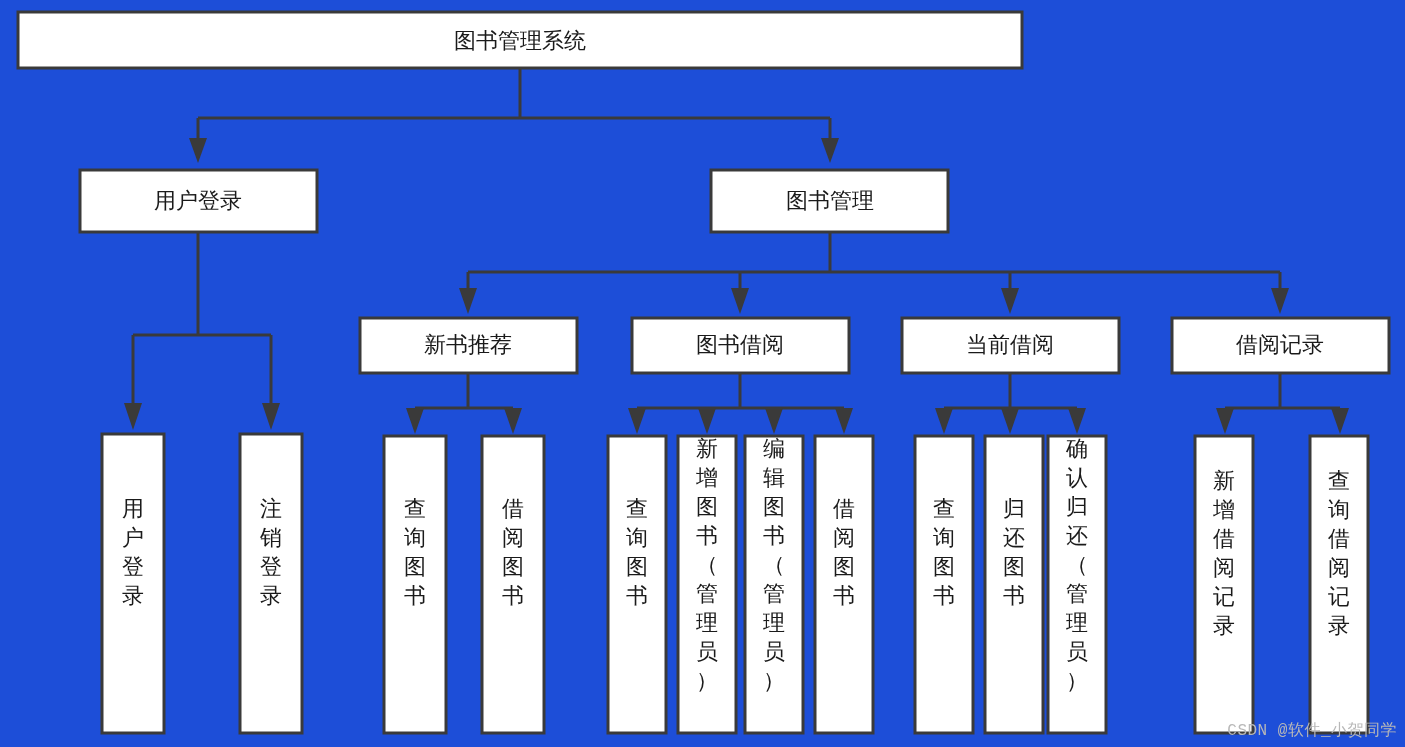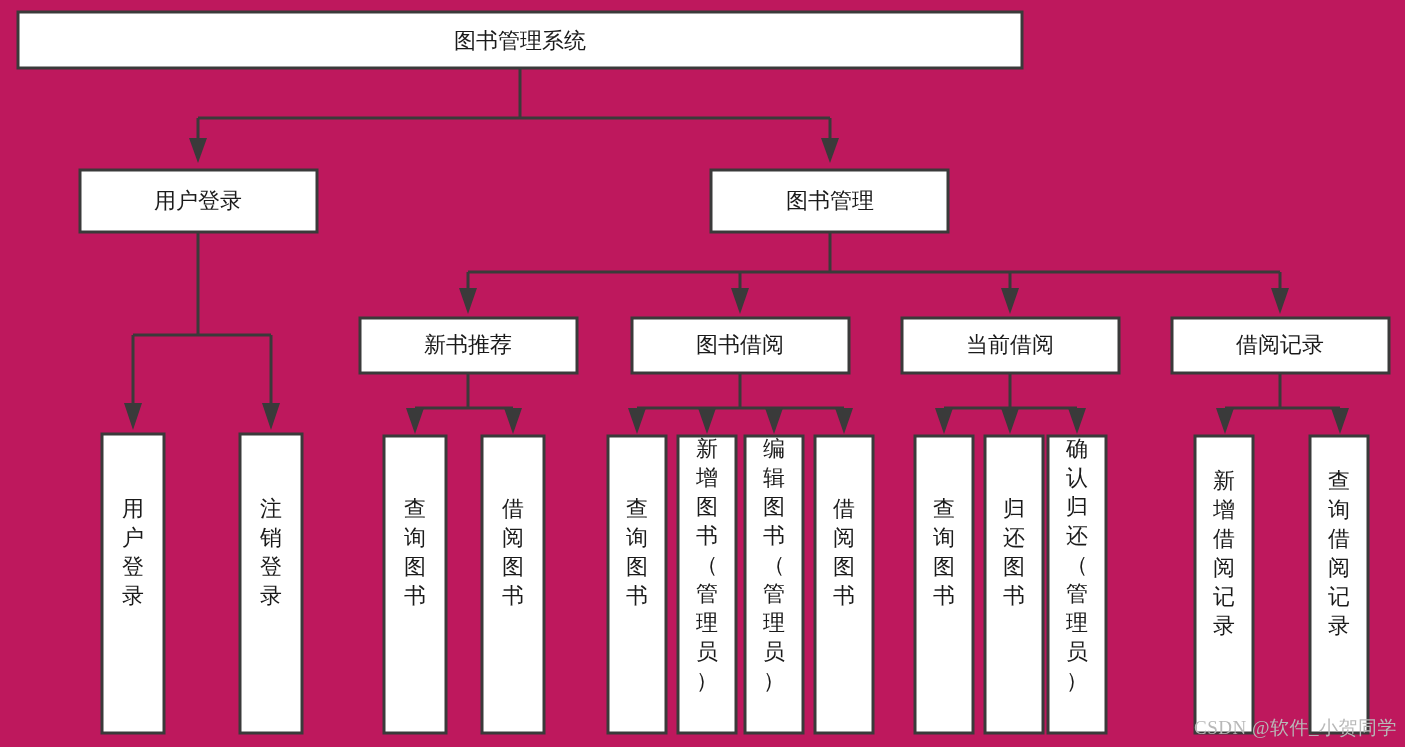--- a/index.html
+++ b/index.html
@@ -10,21 +10,21 @@
   body {
     width: 1405px;
     height: 747px;
     font-family: "Liberation Sans", "DejaVu Sans", sans-serif;
     overflow: hidden;
   }
   #diagram-root {
     position: relative;
     width: 1405px;
     height: 747px;
-    background: #be185d;
+    background: #1d4ed8;
   }
   svg#flow {
     position: absolute;
     left: 0;
     top: 0;
     width: 1405px;
     height: 747px;
     display: block;
   }
   .box-rect {
@@ -52,22 +52,22 @@
   .node-label-v {
     font-family: "Liberation Sans", "DejaVu Sans", sans-serif;
     font-size: 22px;
     fill: #1a1a1a;
     text-anchor: middle;
   }
   .watermark {
     position: absolute;
     right: 8px;
     bottom: 6px;
-    font-family: Liberation Serif, serif;
-    font-size: 19px;
+    font-family: Liberation Mono, monospace;
+    font-size: 16px;
     color: #b8b8b8;
     letter-spacing: 0.5px;
     white-space: nowrap;
     pointer-events: none;
   }
 </style>
 </head>
 <body>
 
 <div id="diagram-root">

